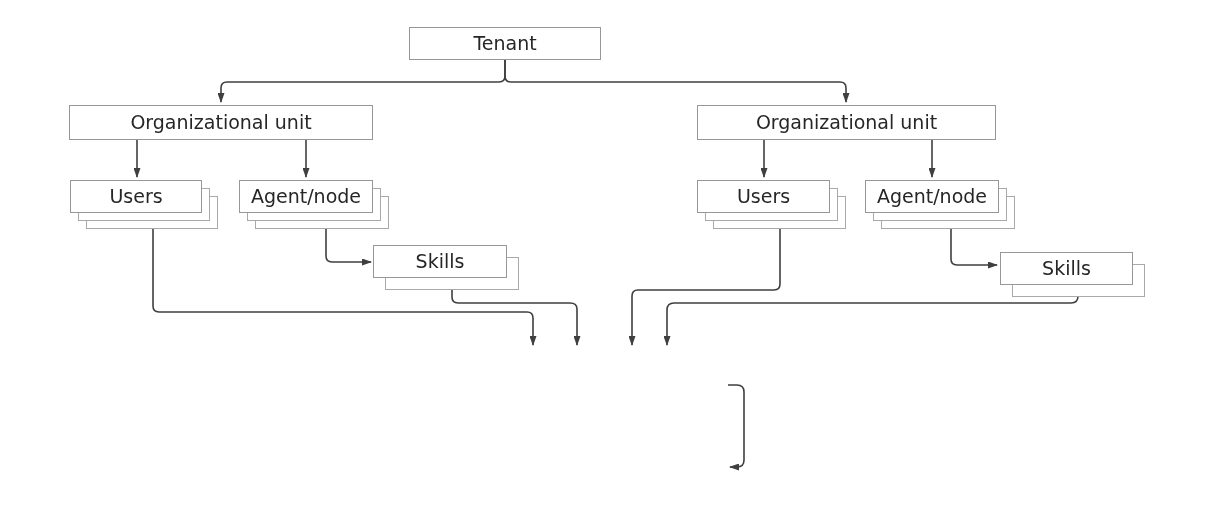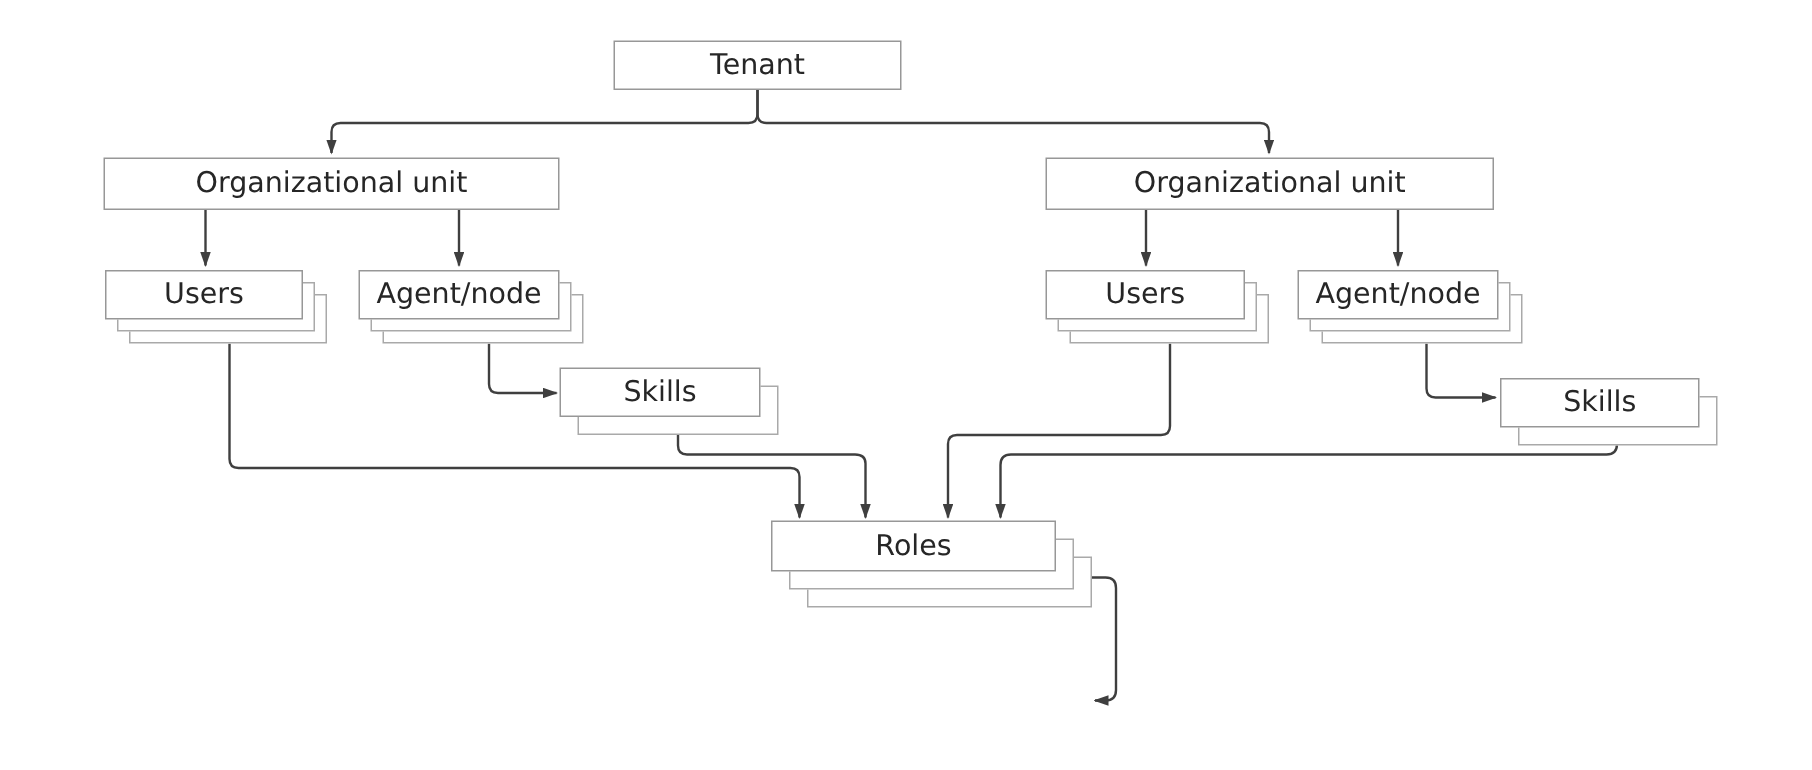--- a/index.html
+++ b/index.html
@@ -117,22 +117,15 @@
       </div>
   </div>
 
   <div class="node" style="--x:1000px;--y:252px;--w:133px;--h:33px;--o:12px;">
     <div class="layer s1"></div>
     <div class="face">
         <span>Skills</span>
       </div>
   </div>
 
-  <div class="node" style="--x:514px;--y:347px;--w:190px;--h:34px;--o:12px;">
-    <div class="layer s2"></div>
-    <div class="layer s1"></div>
-    <div class="face">
-        <span>Roles</span>
-      </div>
-  </div>
 
 
 </div>
 
 </body></html>

